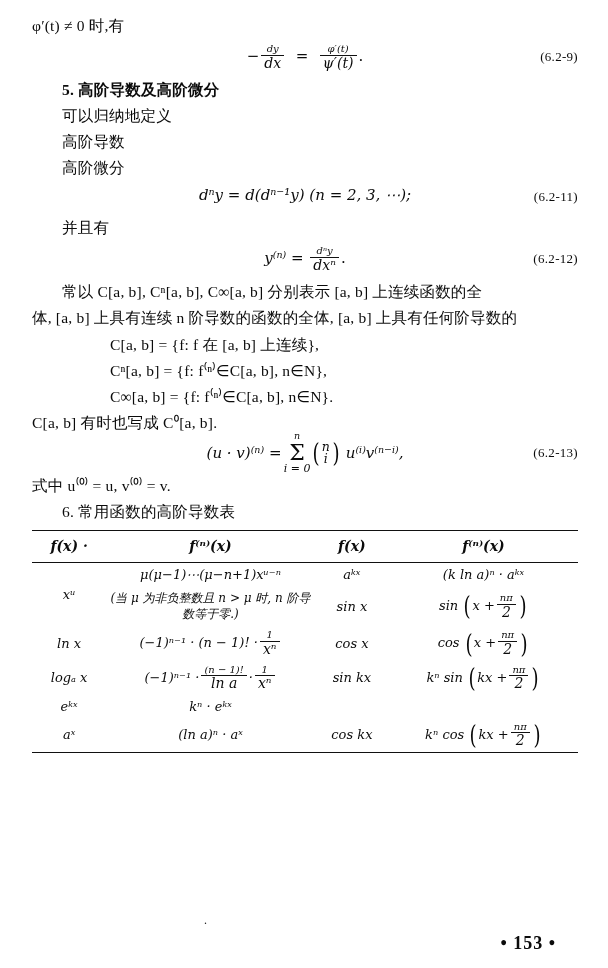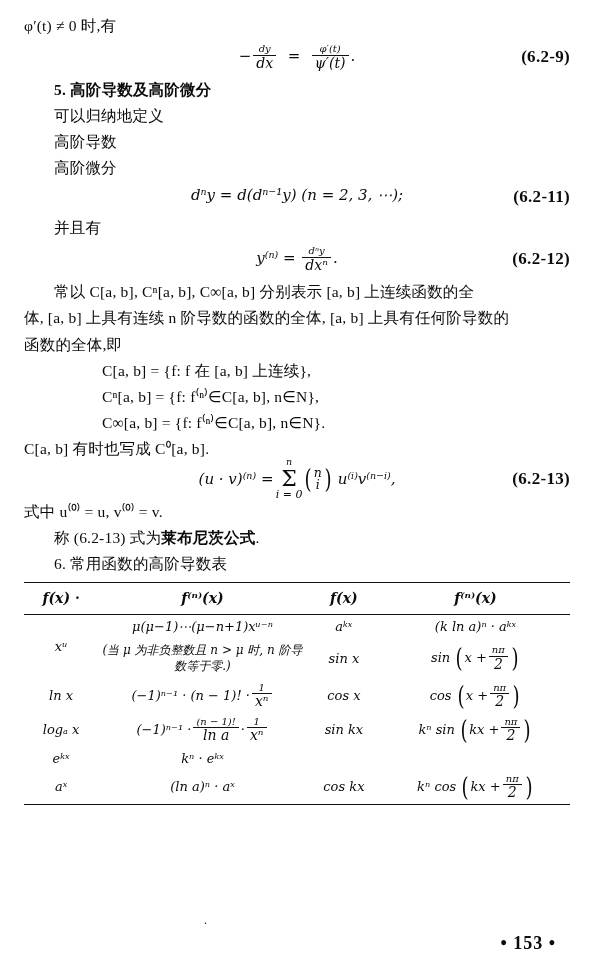--- a/index.html
+++ b/index.html
@@ -17,21 +17,21 @@
   }
   .page {
     position: absolute;
     left: 0; top: 0;
     width: 608px;
     height: 968px;
     padding: 0;
   }
   .content {
     position: absolute;
-    left: 24px;
+    left: 32px;
     top: 14px;
     width: 546px;
   }
   .line {
     font-size: 15.5px;
     line-height: 1.55;
     margin: 0 0 2px 0;
     letter-spacing: 0.2px;
   }
   .indent {
@@ -53,22 +53,22 @@
     font-size: 15px;
     font-style: italic;
   }
   .eqnum {
     position: absolute;
     right: 0;
     top: 50%;
     transform: translateY(-50%);
     font-family: "Liberation Serif", serif;
     font-style: normal;
-    font-weight: bold;
-    font-size: 17px;
+    font-weight: normal;
+    font-size: 13px;
     letter-spacing: 0.3px;
   }
   
   .frac {
     display: inline-block;
     vertical-align: middle;
     text-align: center;
     margin: 0 2px;
     line-height: 1.05;
   }
@@ -219,21 +219,20 @@
     <div class="eqrow">
       <span class="eqbody">
         <span>y⁽ⁿ⁾ =</span>
         <span class="frac"><span class="num">dⁿy</span><span class="den">dxⁿ</span></span><span class="upr">.</span>
       </span>
       <span class="eqnum">(6.2-12)</span>
     </div>
 
     <div class="line indent">常以 C[a, b], Cⁿ[a, b], C∞[a, b] 分别表示 [a, b] 上连续函数的全</div>
     <div class="line">体, [a, b] 上具有连续 n 阶导数的函数的全体, [a, b] 上具有任何阶导数的</div>
-    <div class="line">函数的全体,即</div>
 
     <div class="line eq-indent">C[a, b] = {f: f 在 [a, b] 上连续},</div>
     <div class="line eq-indent">Cⁿ[a, b] = {f: f⁽ⁿ⁾∈C[a, b], n∈N},</div>
     <div class="line eq-indent">C∞[a, b] = {f: f⁽ⁿ⁾∈C[a, b], n∈N}.</div>
 
     <div class="line">C[a, b] 有时也写成 C⁰[a, b].</div>
 
 
     <div class="eqrow">
       <span class="eqbody">
@@ -244,23 +243,20 @@
           <span class="lim-bot">i = 0</span>
         </span>
         <span class="paren-big">(</span><span class="binom"><span style="display:block">n</span><span style="display:block">i</span></span><span class="paren-big">)</span>
         <span>u⁽ⁱ⁾v⁽ⁿ⁻ⁱ⁾,</span>
       </span>
       <span class="eqnum">(6.2-13)</span>
     </div>
 
     <div class="line">式中 u⁽⁰⁾ = u, v⁽⁰⁾ = v.</div>
 
-    <div class="line indent">
-      <span>称 (6.2-13) 式为</span><span class="bold">莱布尼茨公式</span><span>.</span>
-    </div>
 
     <div class="line indent">6. 常用函数的高阶导数表</div>
 
     <div class="tbl-wrap">
       <div class="tbl-rule-top"></div>
       <table class="deriv">
         <tbody>
             <tr class="head">
           <th class="colA">f(x) ·</th>
           <th class="colB">f⁽ⁿ⁾(x)</th>

